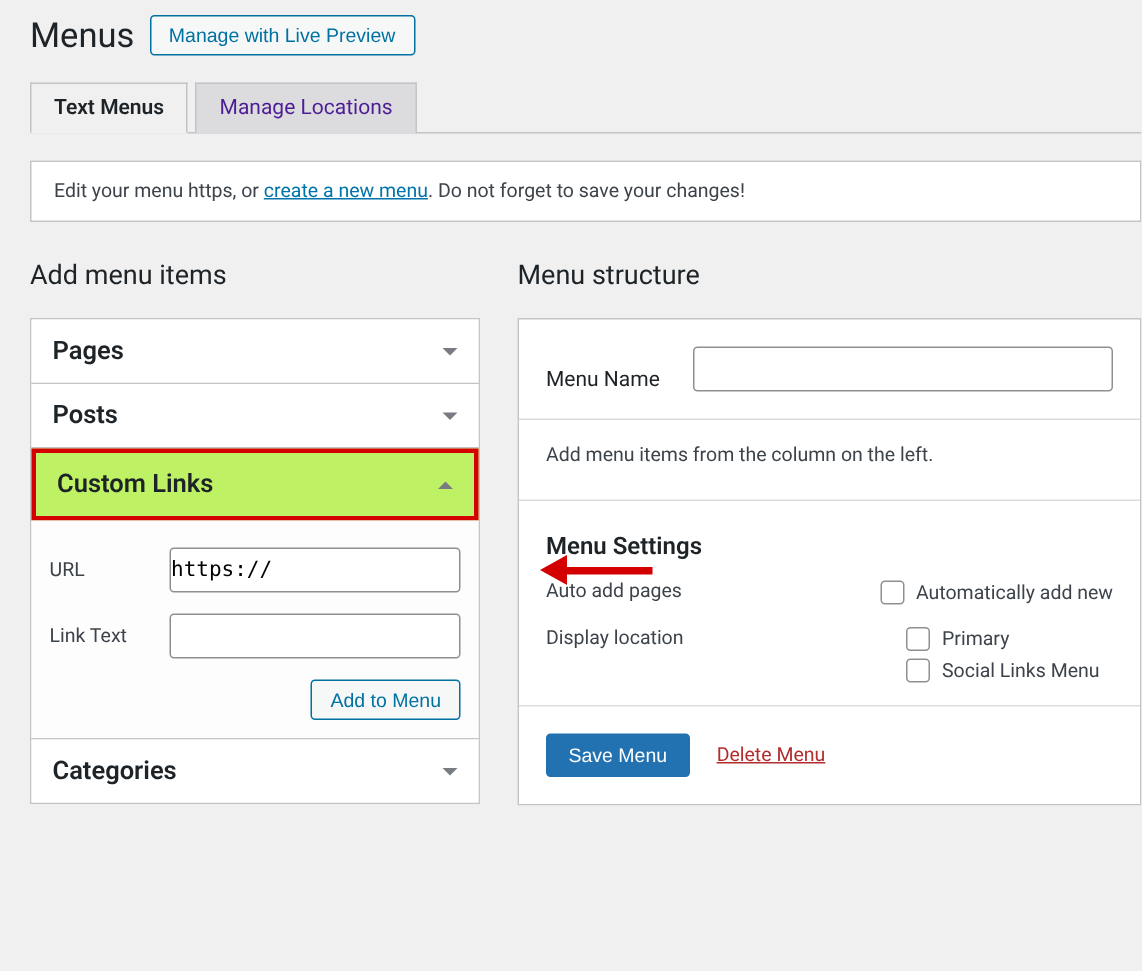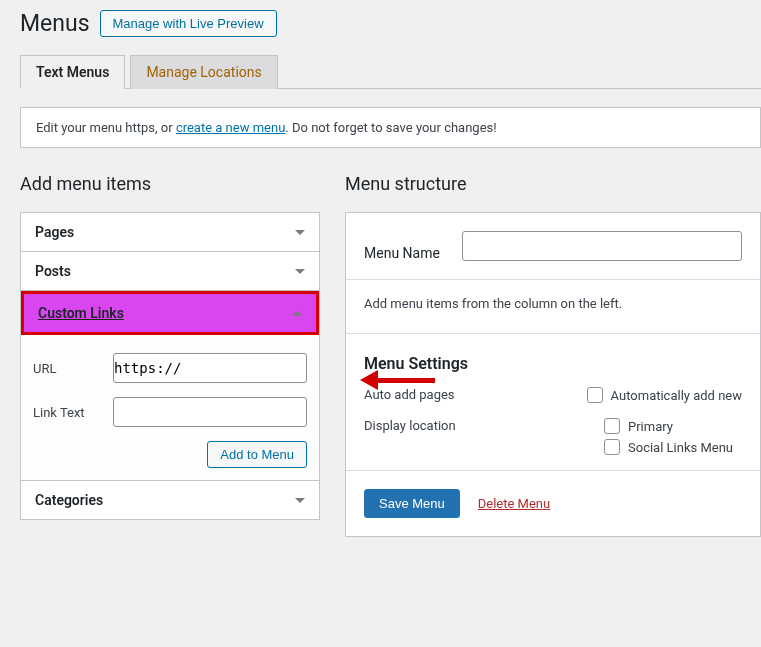--- a/index.html
+++ b/index.html
@@ -14,42 +14,42 @@
   .header-row { display: flex; align-items: center; gap: 10px; margin-bottom: 18px; }
   h1 { font-size: 23px; font-weight: 400; color: #1d2327; }
   .btn-outline {
     background: #f6f7f7; border: 1px solid #0071a1; color: #0071a1;
     padding: 5px 12px; border-radius: 3px; font-size: 13px; cursor: pointer;
   }
   .tabs { display: flex; border-bottom: 1px solid #c3c4c7; }
   .tab {
     padding: 8px 15px; border: 1px solid #c3c4c7; border-bottom: none;
     background: #dcdcde; margin-right: 5px; margin-bottom: -1px;
-    font-size: 14px; color: #a16207; cursor: pointer;
+    font-size: 14px; color: #4c1d95; cursor: pointer;
   }
   .tab.active { background: #f0f0f1; border-bottom: 1px solid #f0f0f1; font-weight: 600; color: #1d2327; }
   .notice {
     background: #fff; border: 1px solid #c3c4c7; padding: 12px 15px;
     margin: 18px 0 25px 0; font-size: 13px; color: #3c434a;
   }
   .notice a { color: #0073aa; text-decoration: underline; }
   .columns { display: flex; gap: 25px; align-items: flex-start; }
   .left-col { width: 300px; flex-shrink:0; }
   .right-col { flex: 1; min-width: 0; }
   h2 { font-size: 18px; font-weight: 400; color: #1d2327; margin-bottom: 18px; }
   h3 { font-size: 16px; font-weight: 600; color: #1d2327; margin-bottom: 14px; }
   .accordion { background:#fff; border:1px solid #c3c4c7; }
   .acc-item { border-bottom:1px solid #c3c4c7; }
   .acc-item:last-child { border-bottom:none; }
   .acc-head {
     display:flex; justify-content:space-between; align-items:center;
-    padding:11px 14px; font-size:14px; font-weight:600; color:#1d2327;
+    padding:11px 14px; font-size:17px; font-weight:600; color:#1d2327;
     cursor:pointer; background:#fff;
   }
-  .acc-head.open { background:#d946ef;text-decoration:underline; }
+  .acc-head.open { background:#bef264; }
   .highlighted { border:3px solid #d40000; }
   .arrow { width:0; height:0; border-left:5px solid transparent; border-right:5px solid transparent; }
   .arrow.down { border-top:5px solid #787c82; }
   .arrow.up { border-bottom:5px solid #787c82; }
   .acc-body { padding:18px 12px 12px 12px; background:#fdfdfd; }
   .form-row { display:flex; align-items:center; margin-bottom:14px; gap:10px; }
   .form-row label { width:70px; font-size:13px; color:#3c434a; }
   .form-row input {
     flex:1; padding:4px 0; border:1px solid #8c8f94; border-radius:3px;
     font-size:14px; height:30px; font-family:inherit;

